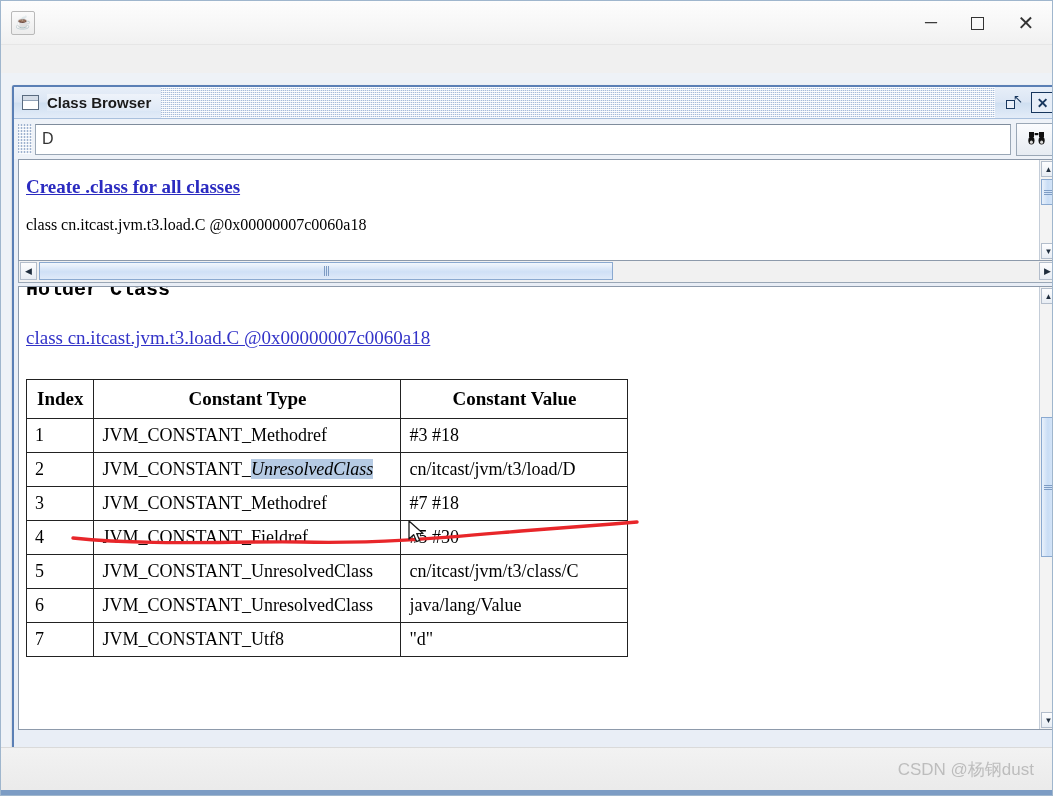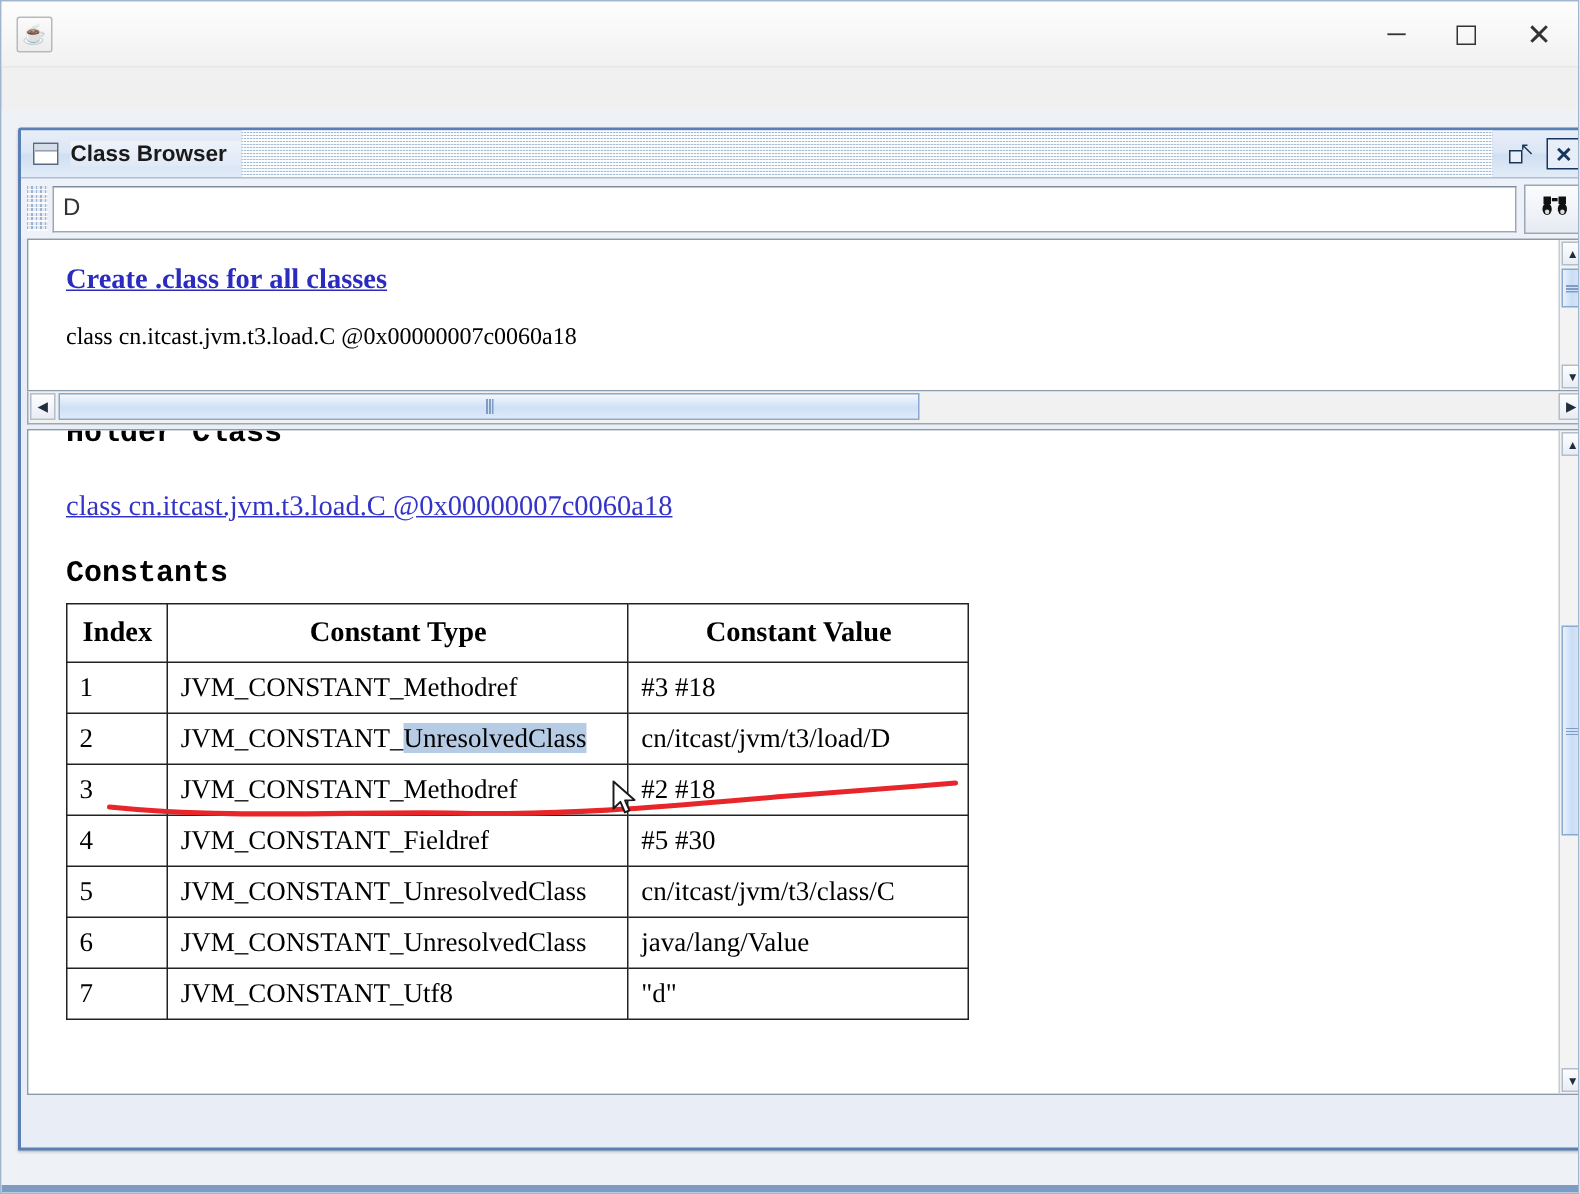--- a/index.html
+++ b/index.html
@@ -214,21 +214,21 @@
     display:flex;align-items:center;justify-content:center;
   }
   .sb-grip-v{
     width:5px;height:10px;
     background-image:repeating-linear-gradient(90deg,#7e9cc4 0 1px,transparent 1px 2px);
   }
 
   
   .doc{
     font-family:"Liberation Serif",serif;
-    color:#000;padding:4px 14px 0 25px;
+    color:#000;padding:4px 14px 0 7px;
   }
   .doc a.link{
     color:#2b2bc0;text-decoration:underline;
     font-size:19px;font-weight:bold;display:inline-block;
     cursor:default;
   }
   .doc a.plain{
     color:#3333c8;text-decoration:underline;font-size:19px;
     cursor:default;
   }
@@ -247,21 +247,21 @@
     padding:6px 8px;
     font-size:18px;
     white-space:nowrap;
   }
   .ctable th{
     text-align:center;font-weight:bold;font-size:19px;padding:8px 10px;
   }
   .ctable td.idx{width:50px;text-align:left;}
   .ctable td.typ{min-width:290px;}
   .ctable td.val{min-width:210px;}
-  .sel{background:#b6cbe4;}
+  .sel{background:#b6cbe4;font-style:italic;}
 
   
   .annot{
     position:absolute;left:0;top:0;width:1053px;height:796px;
     pointer-events:none;
   }
 
   
   .cursor{
     position:absolute;left:406px;top:519px;width:20px;height:26px;
@@ -360,21 +360,20 @@
         <div class="hsb-arrow right">▶</div>
       </div>
 
       <div class="pane pane-bottom" style="margin-top:3px;">
         <div class="pane-body">
           <div class="doc" style="padding-top:0;">
             <h3 style="margin-top:-9px;">Holder Class</h3>
             <div style="height:26px"></div>
             <a class="plain">class cn.itcast.jvm.t3.load.C @0x00000007c0060a18</a>
             <div style="height:22px"></div>
-            <h3>Constants</h3>
 
             <table class="ctable">
               <thead>
                 <tr>
                   <th>Index</th>
                   <th>Constant Type</th>
                   <th>Constant Value</th>
                 </tr>
               </thead>
               <tbody>
@@ -384,21 +383,21 @@
                     <td class="val">#3 #18</td>
                   </tr>
                   <tr>
                     <td class="idx">2</td>
                     <td class="typ"><span>JVM_CONSTANT_</span><span class="sel">UnresolvedClass</span></td>
                     <td class="val">cn/itcast/jvm/t3/load/D</td>
                   </tr>
                   <tr>
                     <td class="idx">3</td>
                     <td class="typ">JVM_CONSTANT_Methodref</td>
-                    <td class="val">#2 #18</td>
+                    <td class="val">#7 #18</td>
                   </tr>
                   <tr>
                     <td class="idx">4</td>
                     <td class="typ">JVM_CONSTANT_Fieldref</td>
                     <td class="val">#5 #30</td>
                   </tr>
                   <tr>
                     <td class="idx">5</td>
                     <td class="typ">JVM_CONSTANT_UnresolvedClass</td>
                     <td class="val">cn/itcast/jvm/t3/class/C</td>
@@ -430,15 +429,18 @@
   </div>
 
   <svg class="annot" viewBox="0 0 1053 796" xmlns="http://www.w3.org/2000/svg">
     <path d="M72 537 C 150 545, 230 540, 300 541 C 380 543, 450 536, 520 530 C 570 526, 600 524, 636 521" fill="none" stroke="#e8262a" stroke-width="3.4" stroke-linecap="round"></path>
   </svg>
 
   <svg class="cursor" viewBox="0 0 20 26" xmlns="http://www.w3.org/2000/svg">
     <path d="M2 1 L2 19 L6.6 14.6 L9.6 21.6 L12.6 20.3 L9.7 13.6 L16 13.4 Z" fill="#ffffff" stroke="#1a1a1a" stroke-width="1.3" stroke-linejoin="round"></path>
   </svg>
 
+  <div class="statusbar">
+    <div class="watermark">CSDN @杨钢dust</div>
+  </div>
   <div class="bottom-edge"></div>
 
 </div>
 
 </body></html>

